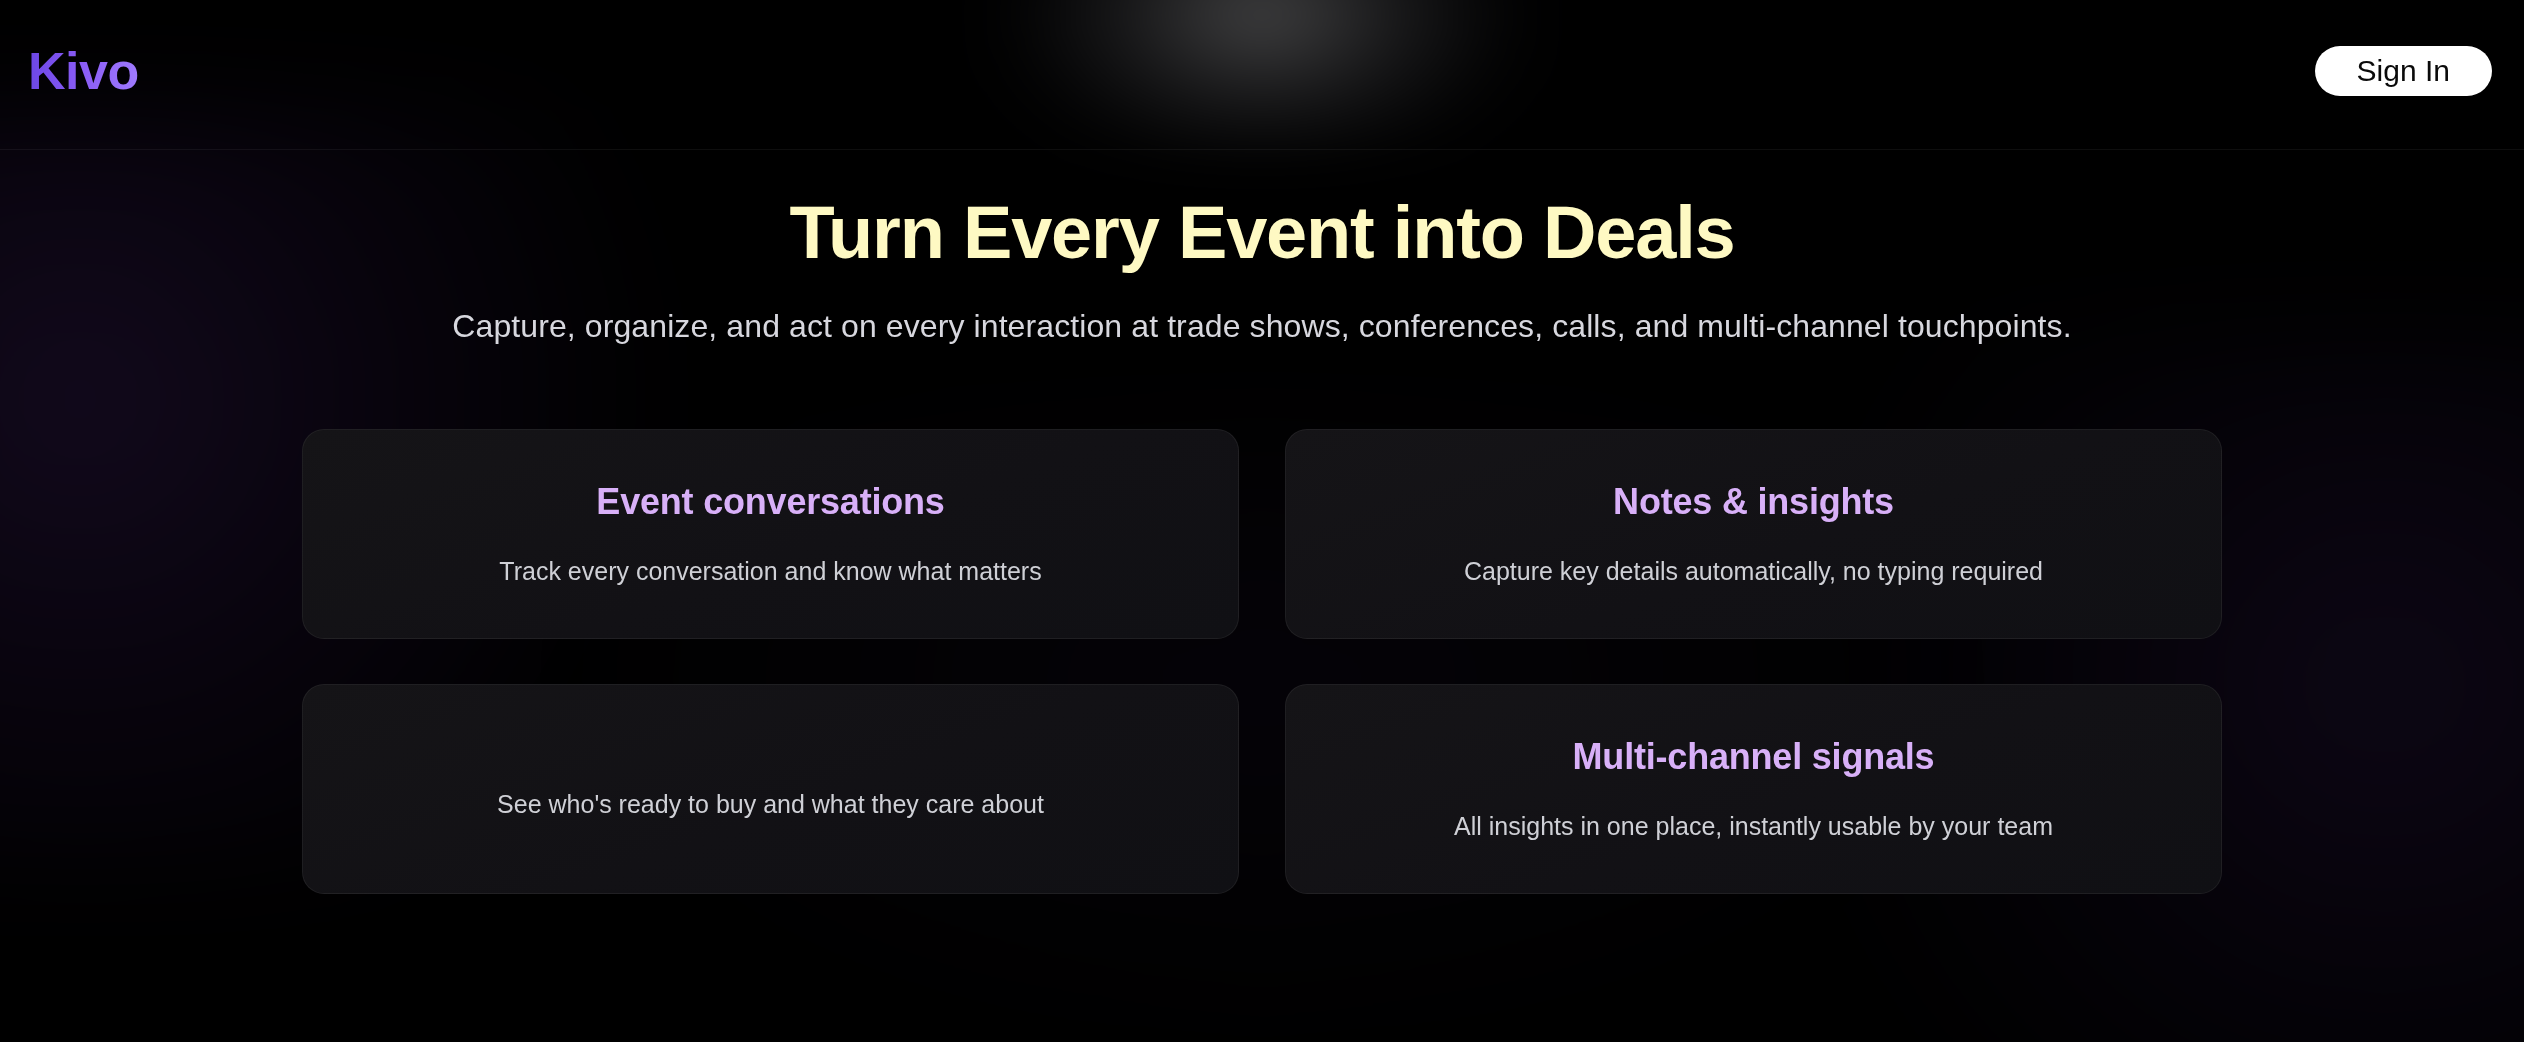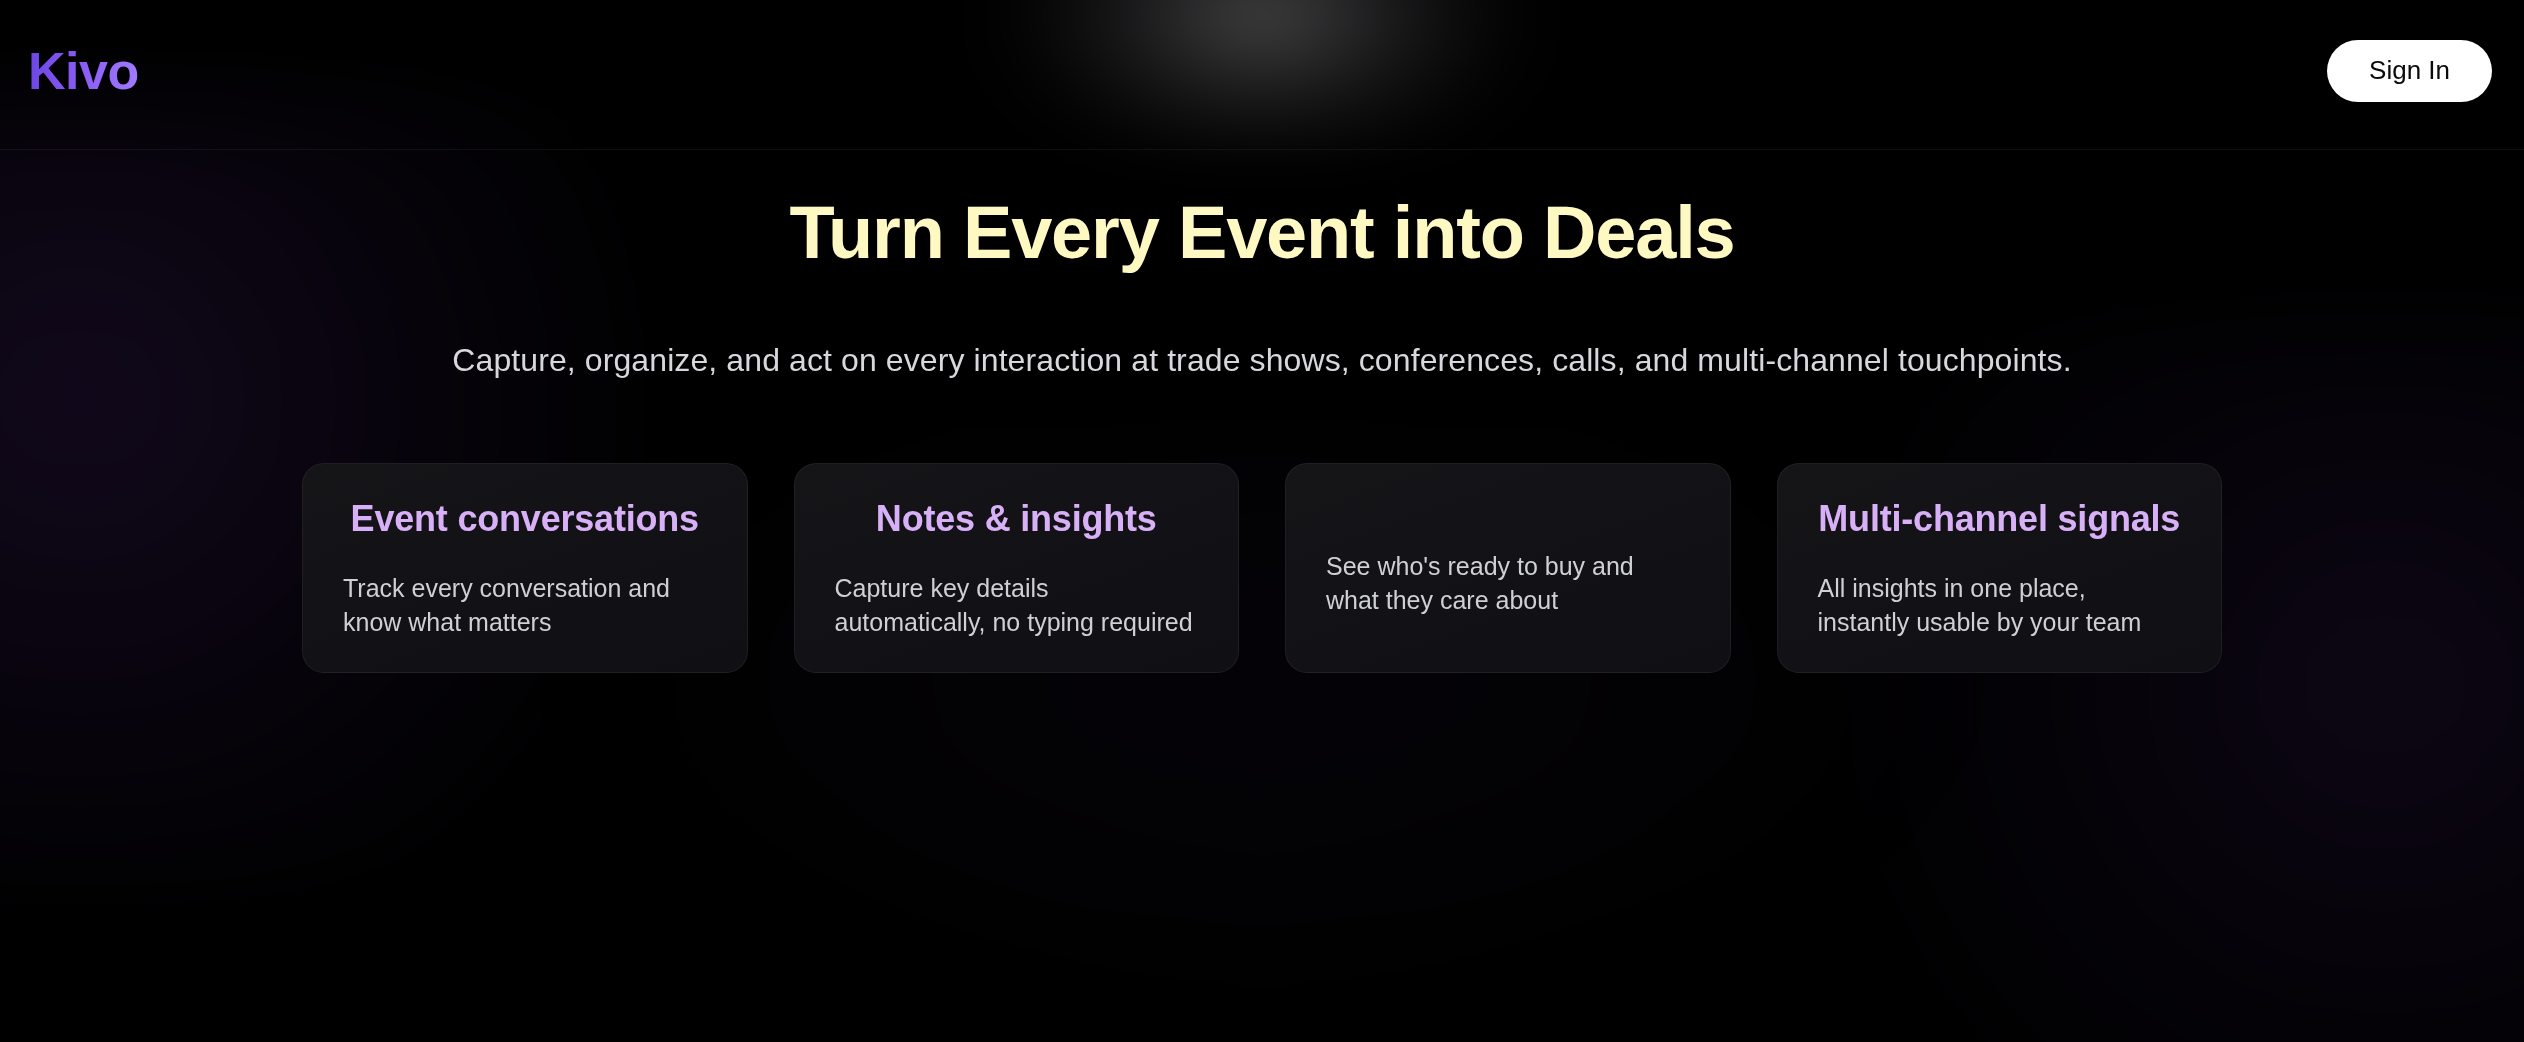--- a/index.html
+++ b/index.html
@@ -97,23 +97,23 @@
     -webkit-text-fill-color: transparent;
     color: #8a5cf5;
     cursor: pointer;
     user-select: none;
   }
   .signin-btn {
     background: #ffffff;
     color: #0a0a0a;
     border: none;
     border-radius: 999px;
-    height: 62px;
+    height: 50px;
     padding: 0 42px;
-    font-size: 26px;
+    font-size: 30px;
     font-family: "Liberation Sans", sans-serif;
     font-weight: 400;
     cursor: pointer;
     white-space: nowrap;
   }
 
   
   .hero {
     position: relative;
     z-index: 4;
@@ -121,40 +121,40 @@
     padding-top: 42px;
   }
   .hero-title {
     font-size: 74px;
     font-weight: 700;
     letter-spacing: -1.2px;
     line-height: 1.1;
     color: #fef9c3;
   }
   .hero-sub {
-    margin: 62px auto 0;
+    margin: 28px auto 0;
     max-width: 1800px;
     font-size: 32px;
     line-height: 1.62;
     font-weight: 400;
     color: #d7d7de;
     letter-spacing: 0.1px;
   }
 
   
   .cards-wrap {
     position: relative;
     z-index: 4;
     width: 1920px;
     margin: 0 auto;
     padding-top: 76px;
   }
   .cards-grid {
     display: grid;
-    grid-template-columns: repeat(4, 1fr);
+    grid-template-columns: repeat(2, 1fr);
     column-gap: 46px;
     row-gap: 45px;
   }
   .feature-card {
     background: linear-gradient(160deg, #151417 0%, #121115 55%, #101014 100%);
     border: 1px solid rgba(255,255,255,0.06);
     border-radius: 22px;
     height: 210px;
     display: flex;
     flex-direction: column;

